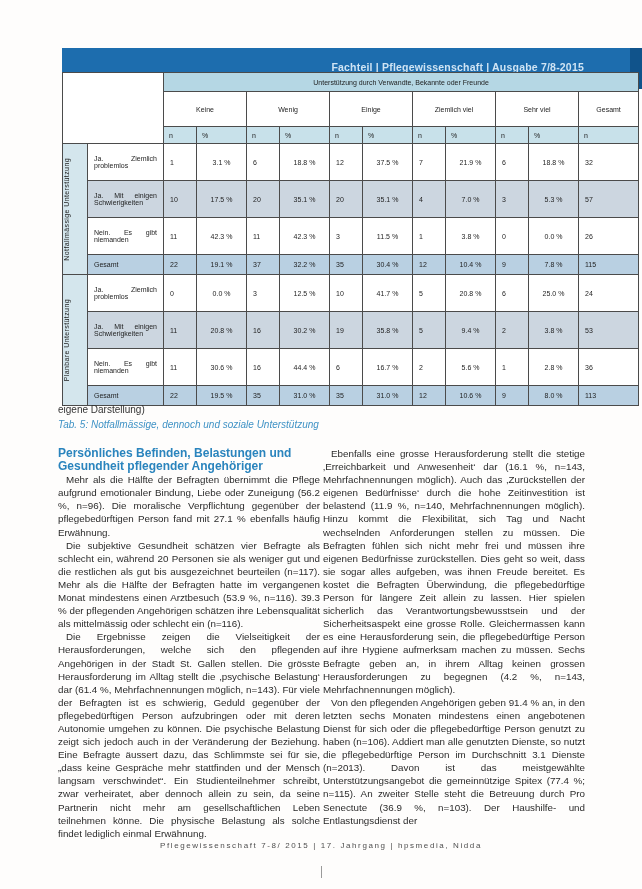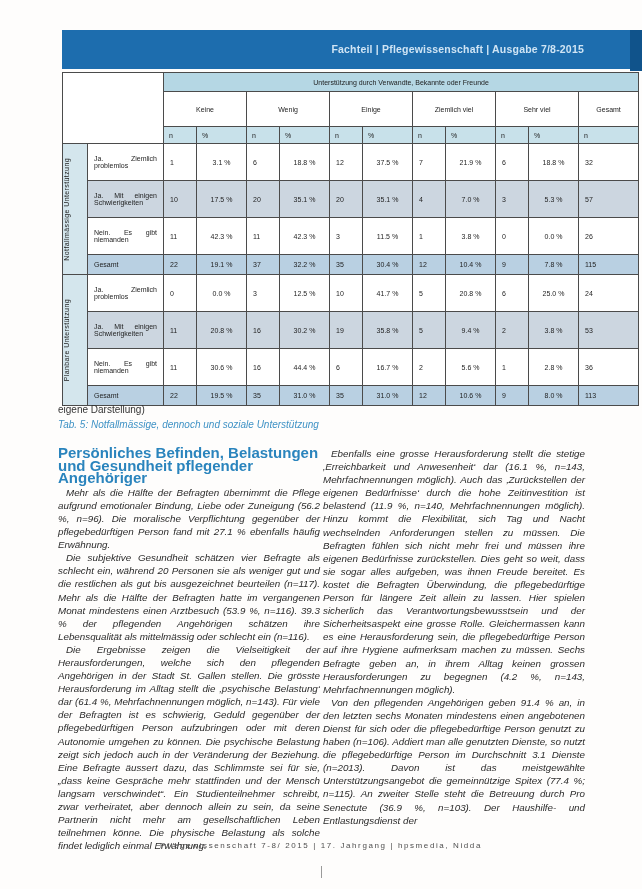--- a/index.html
+++ b/index.html
@@ -4,21 +4,21 @@
 <style>
   html, body { margin:0; padding:0; }
   body {
     width:642px; height:889px; position:relative; overflow:hidden;
     background:#ffffff;
     font-family:"Liberation Sans", sans-serif;
   }
   .page { position:absolute; inset:0; background:#fefdfc; }
 
   
-  .header-bar { position:absolute; left:62px; top:30px; width:580px; height:39px; background:var(--header-bar-bg); }
+  .header-bar { position:absolute; left:62px; top:48px; width:580px; height:39px; background:var(--header-bar-bg); }
   .bar-text { position:absolute; right:58px; top:13px; font-size:10.5px; font-weight:bold; color:var(--header-bar-text); letter-spacing:0.2px; }
   .bar-end { position:absolute; right:0; top:0; width:12px; height:41px; background:var(--header-bar-end); }
 
   
   .support-table { position:absolute; left:62px; top:72px; width:576px; border-collapse:collapse; table-layout:fixed; font-size:7px; color:#1e1e1e; }
   .support-table th, .support-table td { border:1px solid var(--table-border); padding:1px 3px; font-weight:normal; }
   .corner { background:#fff; }
   .t-title { background:var(--table-title-bg); text-align:center; height:16px; }
   .t-group { background:#fff; text-align:center; vertical-align:middle; height:32px; }
   .t-sub th { background:var(--table-subhead-bg); height:14px; text-align:left; padding-left:5px; }
@@ -33,22 +33,22 @@
 
   
   .caption-block { position:absolute; left:58px; top:404px; font-size:10px; line-height:11px; }
   .source-note { color:#333; margin-bottom:4px; }
   .tab-caption { color:var(--caption-blue); font-style:italic; }
 
   
   .col { position:absolute; top:447px; width:262px; font-size:9.8px; line-height:13.1px; text-align:justify; color:var(--body-text); }
   .col.left { left:58px; }
   .col.right { left:323px; }
-  .col p { margin:0; text-indent:8px; hyphens:auto;font-style:italic; }
-  .col h3 { margin:0 0 1px 0; font-size:15px; line-height:12.6px; font-weight:bold; color:var(--accent-heading); text-align:left; }
+  .col p { margin:0; text-indent:8px; hyphens:auto; }
+  .col h3 { margin:0 0 1px 0; font-size:12px; line-height:12.6px; font-weight:bold; color:var(--accent-heading); text-align:left; }
   .col.right h3 { margin-top:13px; }
 
   
   .footer { position:absolute; left:62px; right:62px; top:841px; display:flex; justify-content:center; align-items:center; gap:16px; font-size:8px; letter-spacing:1.6px; color:var(--footer-text);flex-direction:column; }
   .footer-divider { width:1px; height:12px; background:#9a9a9a; }
   .footer-page { letter-spacing:1px; }
 </style>
 </head>
 <body>
 

